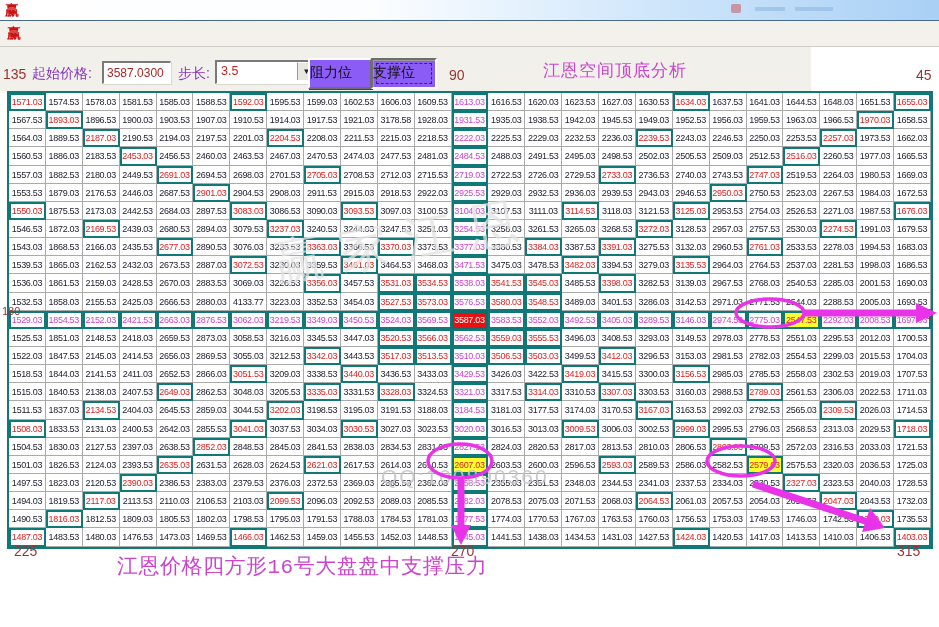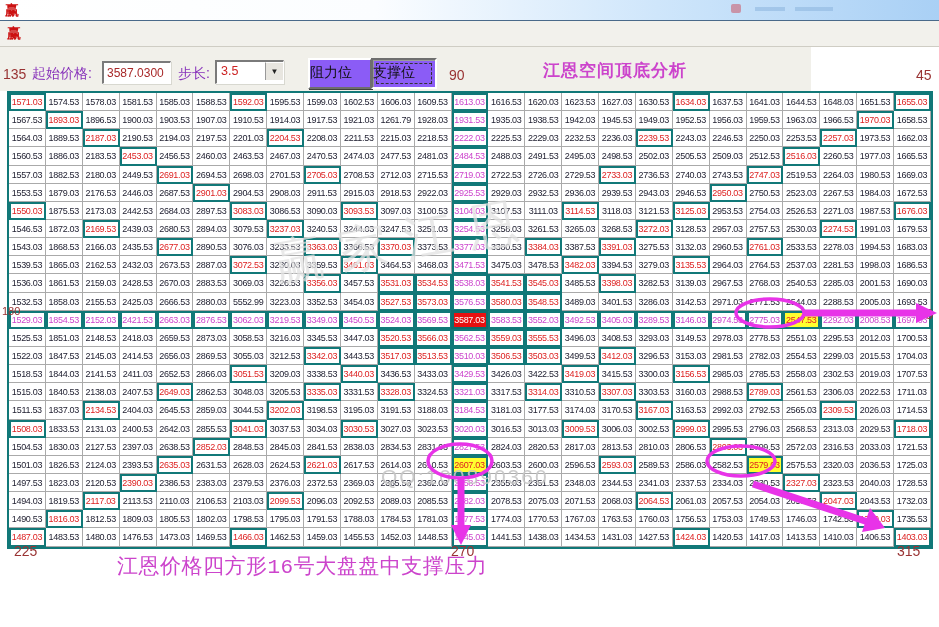--- a/index.html
+++ b/index.html
@@ -37,42 +37,42 @@
     position:absolute;left:102px;top:14px;width:60px;height:18px;
     background:#fff;border:1px solid #808080;
     border-top:2px solid #7a7a7a;border-left:2px solid #7a7a7a;
     border-right:1px solid #fff;border-bottom:1px solid #fff;
     box-shadow:1px 1px 0 #d8d8d0;
     font-size:12px;color:#a82828;padding:1px 3px;font-family:"Liberation Sans",sans-serif;
   }
   .tb-combo{
     position:absolute;left:215px;top:13px;width:66px;height:21px;
     background:#fff;border-top:2px solid #7a7a7a;border-left:2px solid #7a7a7a;
-    border-right:1px solid #fff;border-bottom:1px solid #fff;box-shadow:1px 1px 0 #d8d8d0;
+    border-right:1px solid #fff;border-bottom:1px solid #fff;box-shadow:1px 1px 0 #d8d8d0;padding-left:32px;
   }
   .tb-combo .val{position:absolute;left:4px;top:2px;font-size:12.5px;color:#cc2222;}
   .tb-combo .dd{
     position:absolute;right:0;top:0;width:17px;height:17px;background:#e8e6e0;
     border-left:1px solid #999;border-top:1px solid #fff;
     font-size:8px;color:#222;text-align:center;line-height:17px;
   }
   .tb-btn{
     position:absolute;top:11px;height:27px;background:#8b5cf6;
     border-top:2px solid #ffffff;border-left:2px solid #ffffff;
     border-right:2px solid #6e6e6e;border-bottom:2px solid #6e6e6e;
     box-shadow:1px 1px 0 #404040;
     font-size:14px;color:#111;text-align:left;line-height:24px;cursor:default;
   }
   .tb-btn.pressed{
     border-top:2px solid #6e6e6e;border-left:2px solid #6e6e6e;
     border-right:2px solid #ffffff;border-bottom:2px solid #ffffff;
     box-shadow:inset 1px 1px 0 #9a9a9a;
   }
   .tb-btn.pressed .inner{outline:1px dashed #333;outline-offset:-4px;display:block;height:100%;}
-  .analysis-title{position:absolute;left:543px;top:12px;font-size:17px;color:#cc44cc;letter-spacing:1px;white-space:nowrap;font-weight:bold;}
+  .analysis-title{position:absolute;left:543px;top:12px;font-size:17px;color:#cc44cc;letter-spacing:1px;white-space:nowrap;}
   
   .angle{position:absolute;font-size:14px;color:#993333;white-space:nowrap;z-index:6;}
   
   .grid-wrap{
     position:absolute;left:7px;top:91px;
     border:2px solid #117878;background:#000000;
     display:grid;grid-template-columns:repeat(25,36.88px);grid-auto-rows:18.15px;
     z-index:1;
   }
   .cell{
@@ -166,21 +166,21 @@
     <div class="cell">1567.53</div>
     <div class="cell red spoke">1893.03</div>
     <div class="cell">1896.53</div>
     <div class="cell">1900.03</div>
     <div class="cell">1903.53</div>
     <div class="cell">1907.03</div>
     <div class="cell">1910.53</div>
     <div class="cell">1914.03</div>
     <div class="cell">1917.53</div>
     <div class="cell">1921.03</div>
-    <div class="cell">1261.79</div>
+    <div class="cell">3178.58</div>
     <div class="cell">1928.03</div>
     <div class="cell mag spoke">1931.53</div>
     <div class="cell">1935.03</div>
     <div class="cell">1938.53</div>
     <div class="cell">1942.03</div>
     <div class="cell">1945.53</div>
     <div class="cell">1949.03</div>
     <div class="cell">1952.53</div>
     <div class="cell">1956.03</div>
     <div class="cell">1959.53</div>
@@ -412,21 +412,21 @@
     <div class="cell">2540.53</div>
     <div class="cell">2285.03</div>
     <div class="cell">2001.53</div>
     <div class="cell">1690.03</div>
     <div class="cell">1532.53</div>
     <div class="cell">1858.03</div>
     <div class="cell">2155.53</div>
     <div class="cell">2425.03</div>
     <div class="cell">2666.53</div>
     <div class="cell">2880.03</div>
-    <div class="cell">5552.99</div>
+    <div class="cell">4133.77</div>
     <div class="cell">3223.03</div>
     <div class="cell">3352.53</div>
     <div class="cell">3454.03</div>
     <div class="cell red spoke">3527.53</div>
     <div class="cell red spoke">3573.03</div>
     <div class="cell mag spoke">3576.53</div>
     <div class="cell red spoke">3580.03</div>
     <div class="cell red spoke">3548.53</div>
     <div class="cell">3489.03</div>
     <div class="cell">3401.53</div>

